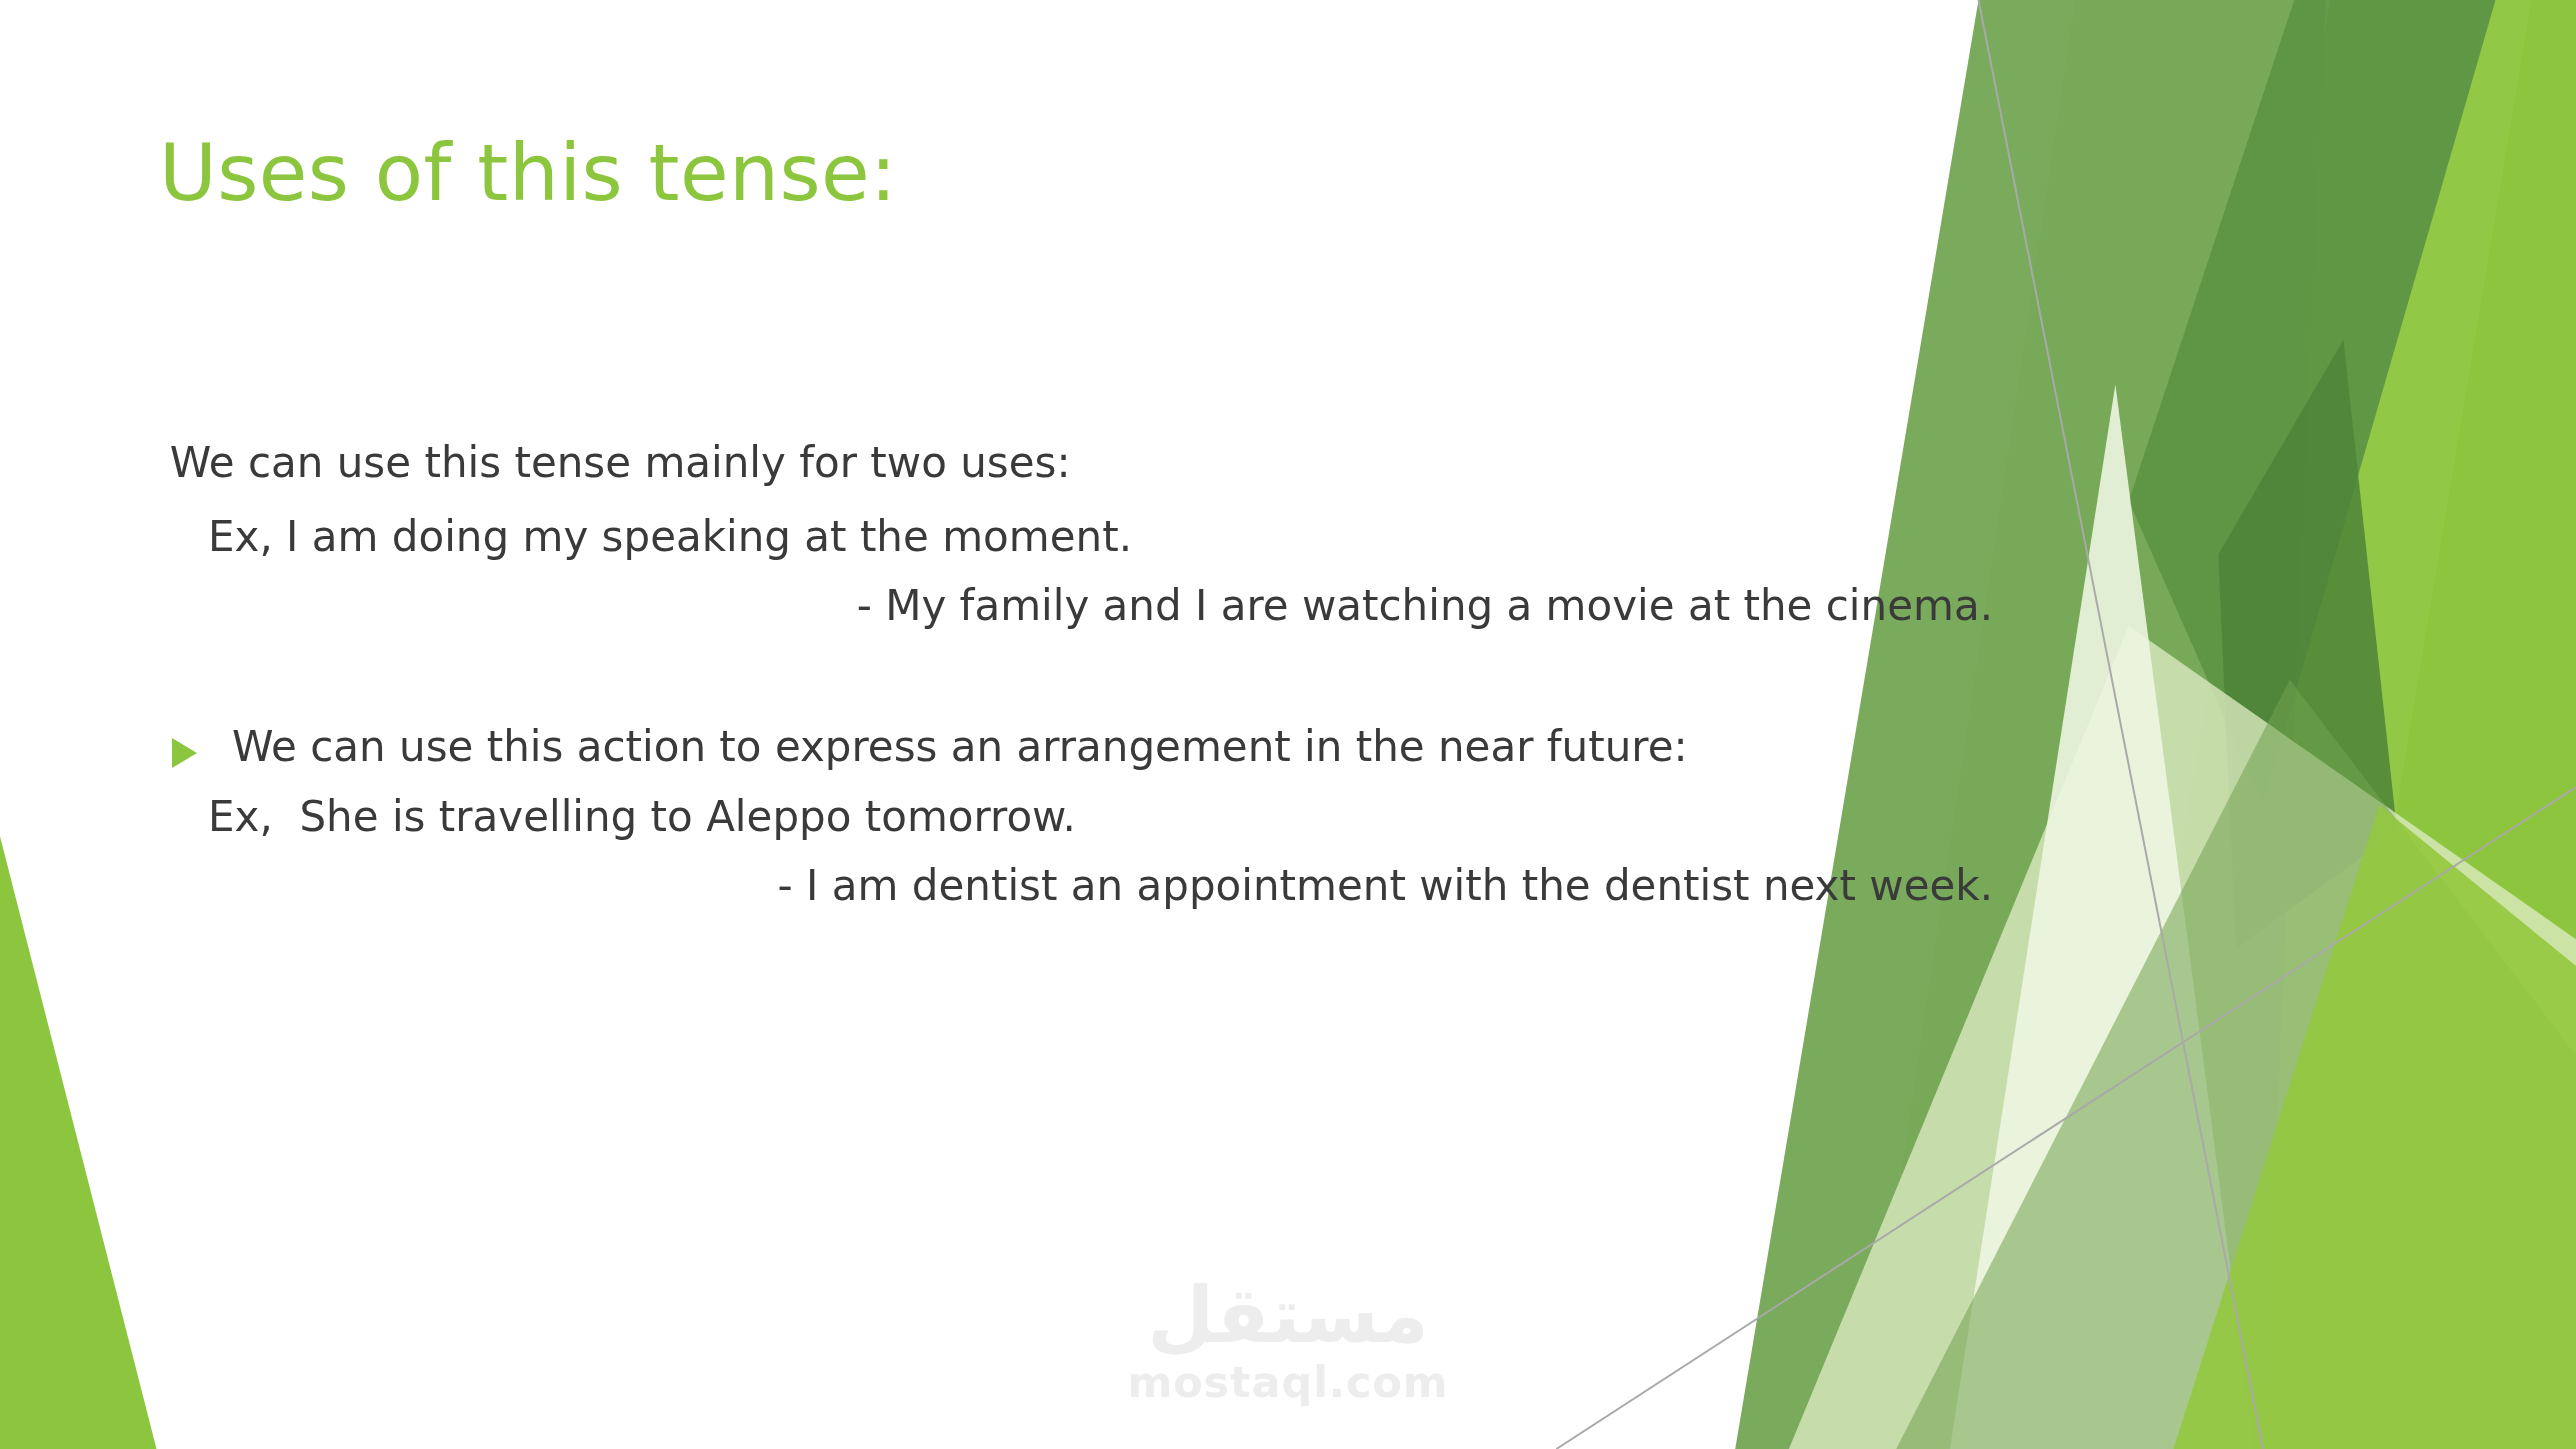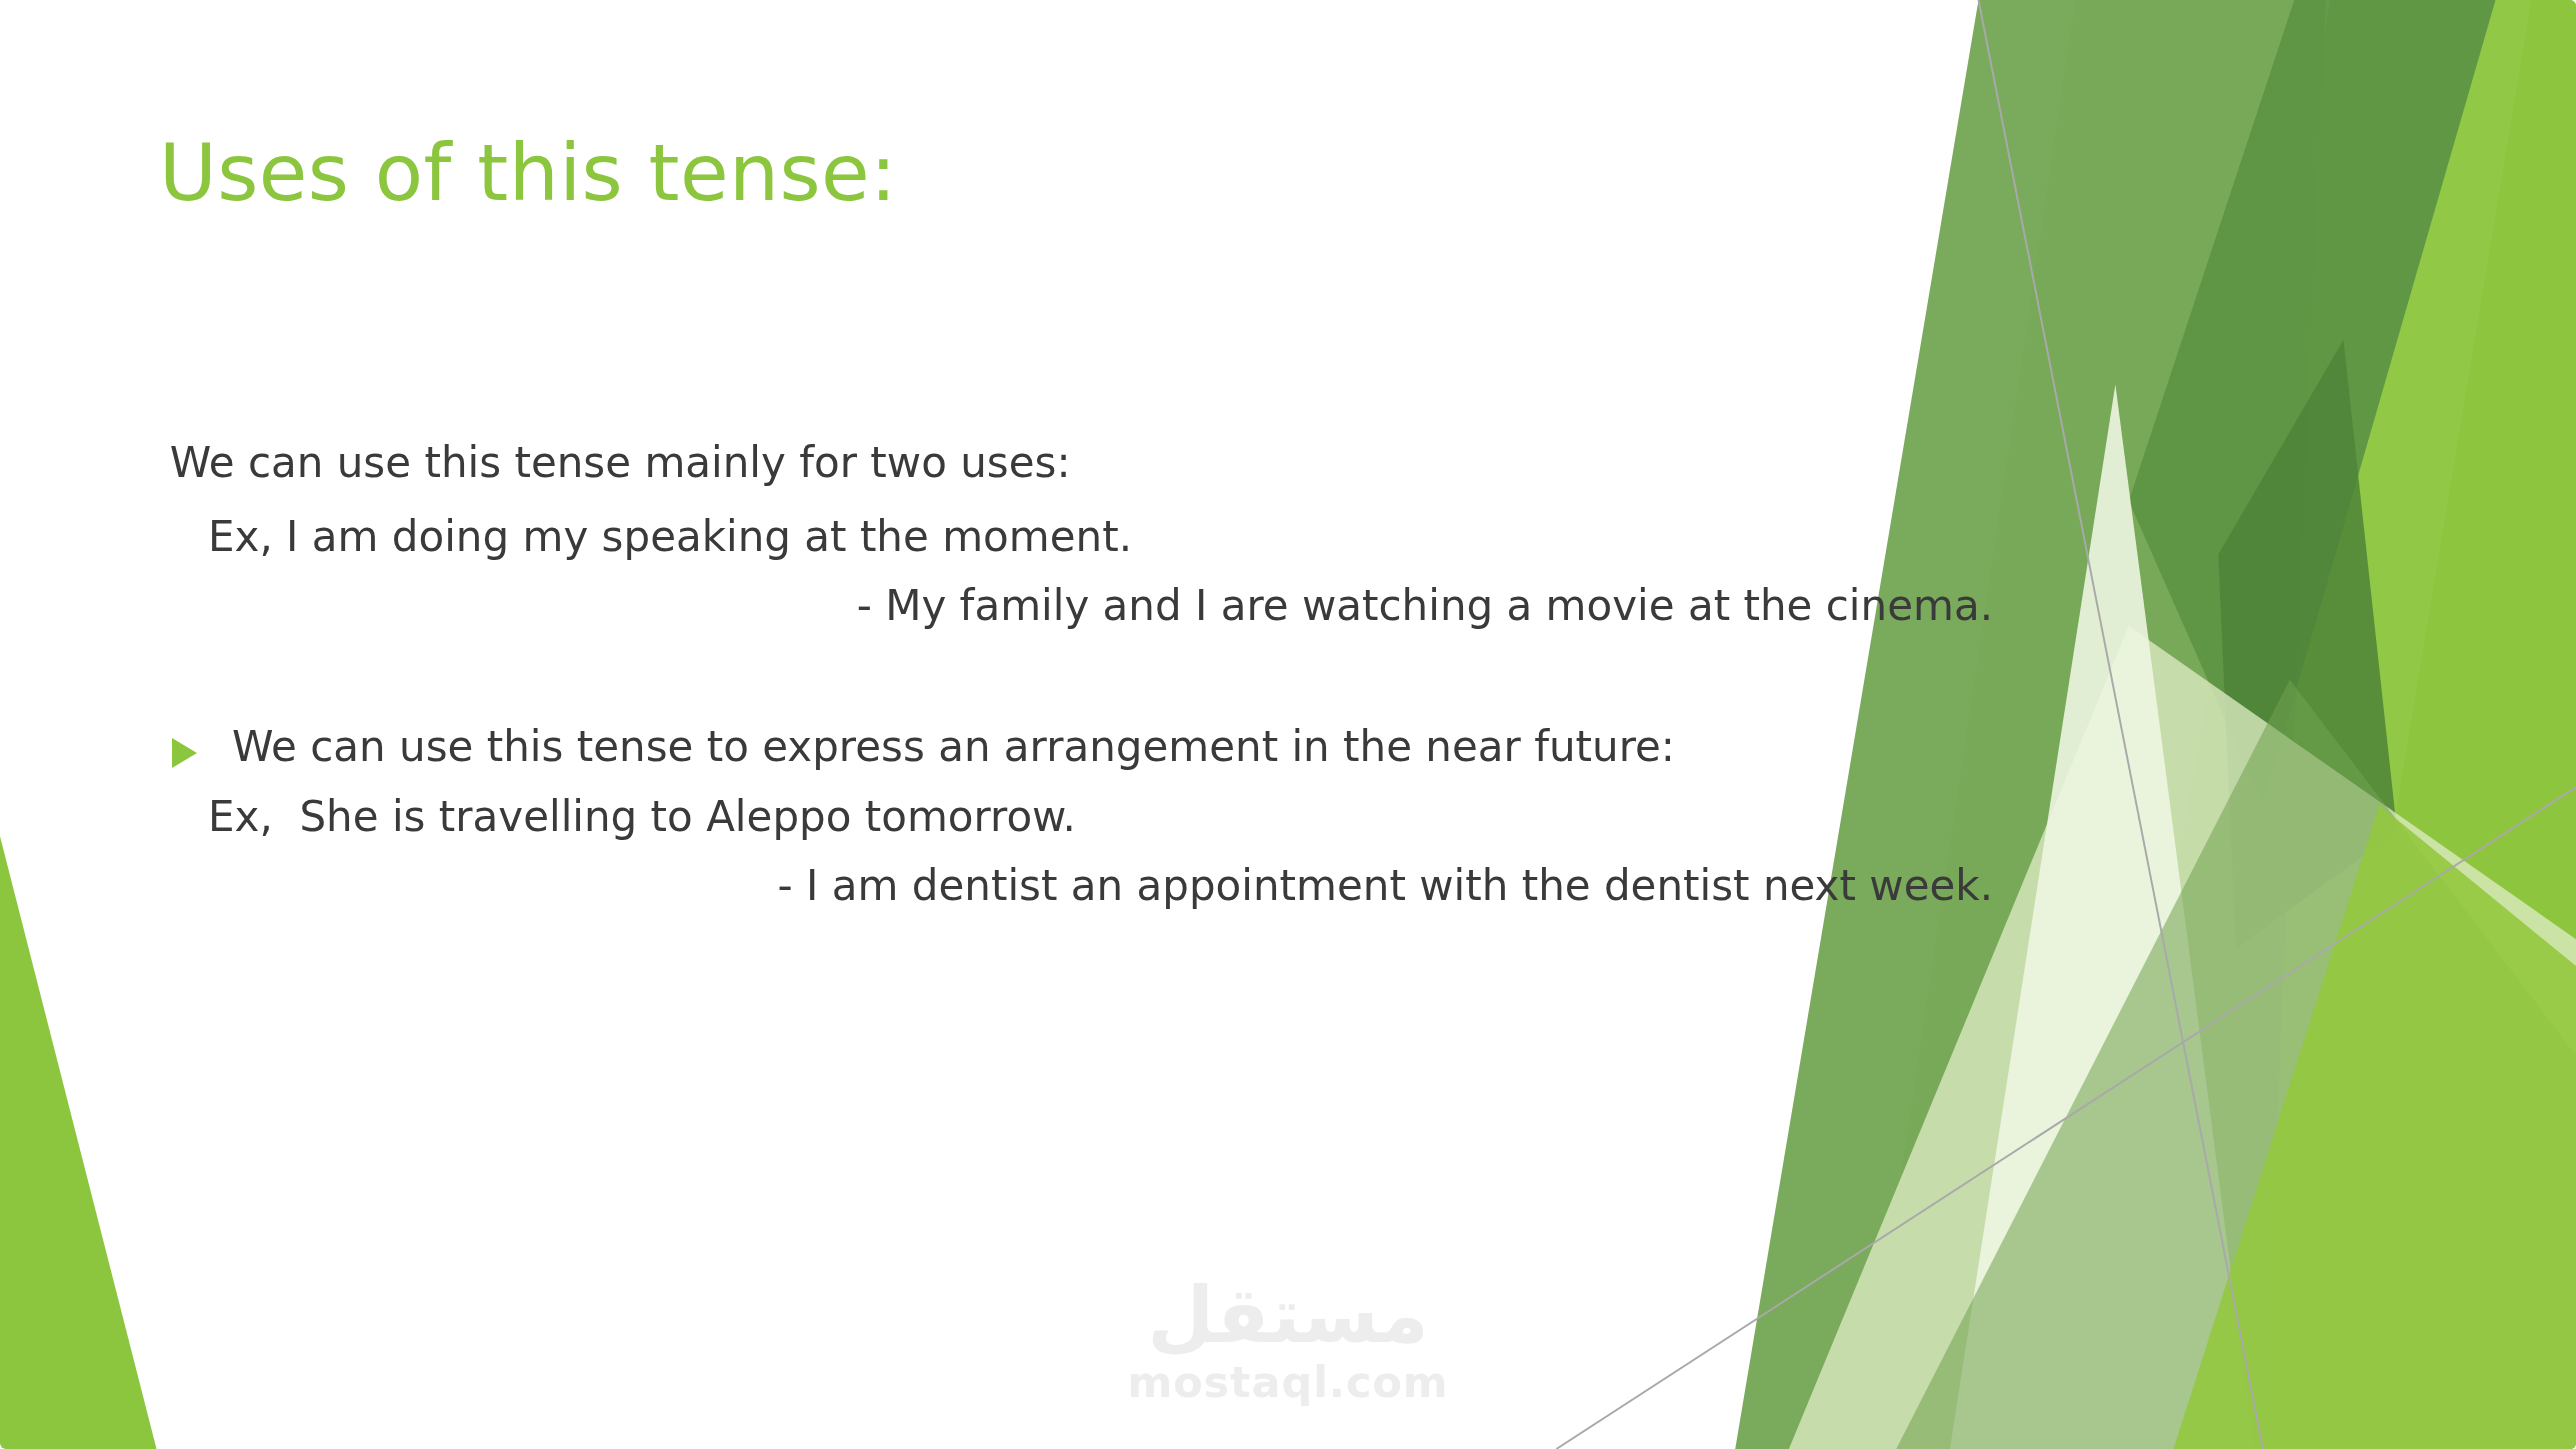--- a/index.html
+++ b/index.html
@@ -12,21 +12,20 @@
     height: 1449px;
     overflow: hidden;
     font-family: "DejaVu Sans", sans-serif;
   }
   #slide {
     position: relative;
     width: 2576px;
     height: 1449px;
     background: #ffffff;
     overflow: hidden;
-    border-radius: 6px;
   }
 
   
   #facet-decor {
     position: absolute;
     top: 0;
     left: 0;
     width: 2576px;
     height: 1449px;
     pointer-events: none;
@@ -170,21 +169,21 @@
 
     <div class="line lead-line">We can use this tense mainly for two uses:</div>
 
     <div class="line ex-line">Ex, I am doing my speaking at the moment.</div>
     <div class="line dash-line">- My family and I are watching a movie at the cinema.</div>
 
     <div class="gap-block"></div>
 
     <div class="bullet-row">
       <span class="tri"></span>
-      <span class="bullet-text">We can use this tense to express an arrangement in the near future:</span>
+      <span class="bullet-text">We can use this action to express an arrangement in the near future:</span>
     </div>
     <div class="line ex-line">Ex,  She is travelling to Aleppo tomorrow.</div>
     <div class="line dash-line">- I am dentist an appointment with the dentist next week.</div>
   </div>
 
   <div id="watermark">
     <span class="wm-ar">مستقل</span>
     <span class="wm-en">mostaql.com</span>
   </div>
 

